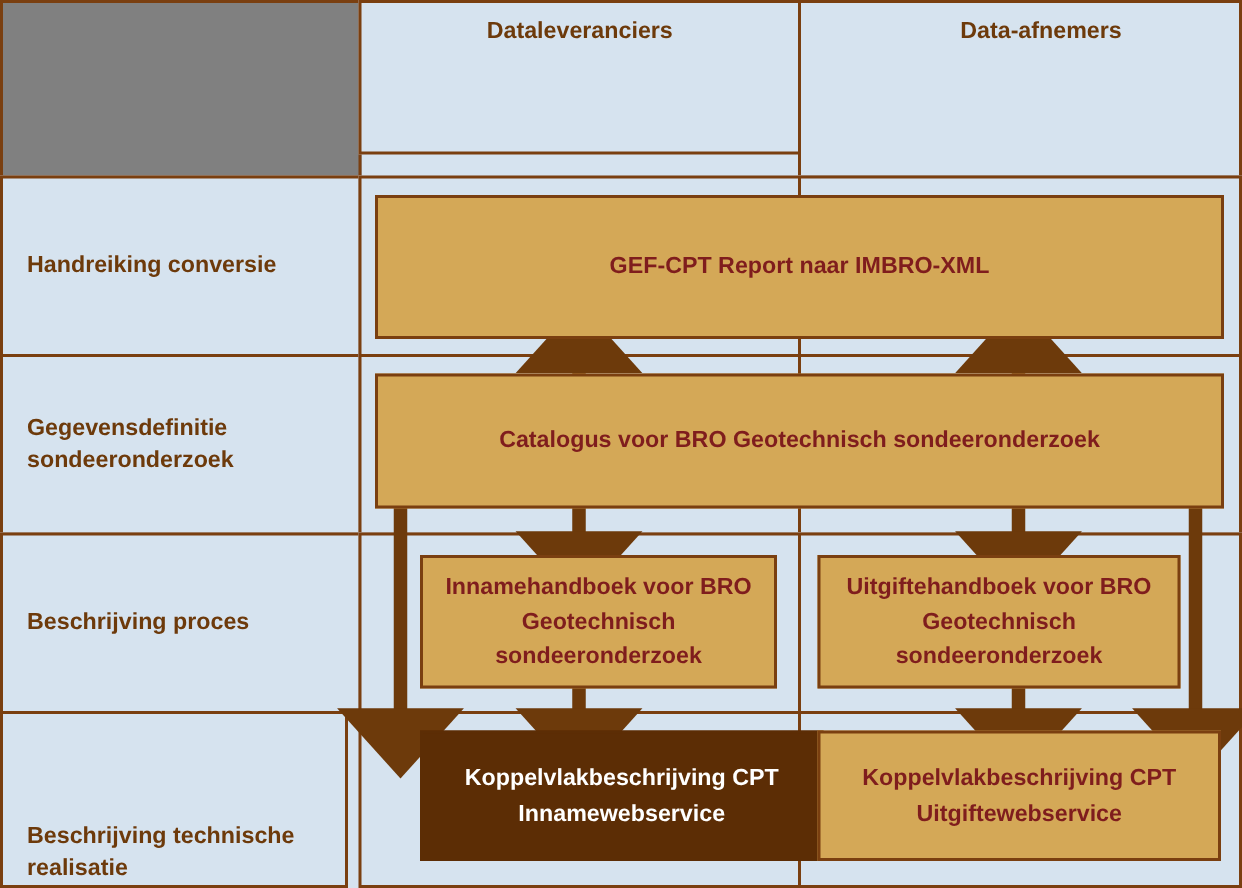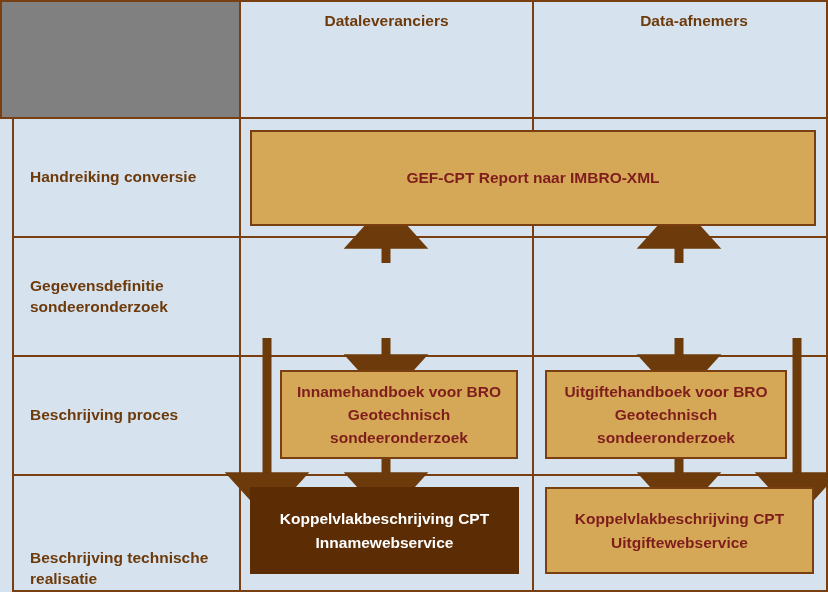--- a/index.html
+++ b/index.html
@@ -27,21 +27,20 @@
     background: #d6e3ef;
   }
   .cell.gray {
     background: #808080;
   }
   .rowlabel {
     display: flex;
     align-items: center;
     padding-left: 16px;
     padding-right: 0;
-    margin-left: 12px;
   }
   .rowlabel span {
     color: #6d3a0b;
     font-size: 15.5px;
     font-weight: bold;
     line-height: 1.35;
   }
   .colhead {
     display: flex;
     align-items: flex-start;
@@ -75,33 +74,34 @@
   .box span {
     color: #7f1d1d;
     font-size: 15.5px;
     font-weight: bold;
     line-height: 1.5;
     padding: 0 8px;
   }
   .box.dark {
     background: #5c2d05;
     border-color: #5c2d05;
+    margin-left: 30px;
   }
   .box.dark span {
     color: #ffffff;
   }
 </style>
 </head>
 <body>
 
 <div id="canvas">
 
   <div class="cell gray" style="left:0px; top:0px; width:241px; height:119px;"></div>
 
-  <div class="cell colhead" style="left:239px; top:0px; width:295px; height:119px;">
+  <div class="cell colhead" style="left:239px; top:0px; width:295px; height:103px;">
     <span>Dataleveranciers</span>
   </div>
 
   <div class="cell colhead" style="left:532px; top:0px; width:296px; height:119px;padding-left:28px;">
     <span>Data-afnemers</span>
   </div>
 
   <div class="cell rowlabel" style="left:0px; top:117px; width:241px; height:121px;">
     <span>Handreiking conversie</span>
   </div>
@@ -147,20 +147,23 @@
 
     <line x1="386" y1="458" x2="386" y2="492" stroke="#6d3a0b" stroke-width="9" marker-end="url(#ahead)"></line>
 
     <line x1="679" y1="458" x2="679" y2="492" stroke="#6d3a0b" stroke-width="9" marker-end="url(#ahead)"></line>
   </svg>
 
   <div class="box" style="left:250px; top:130px; width:566px; height:96px;">
     <span>GEF-CPT Report naar IMBRO-XML</span>
   </div>
 
+  <div class="box" style="left:250px; top:249px; width:566px; height:90px;">
+    <span>Catalogus voor BRO Geotechnisch sondeeronderzoek</span>
+  </div>
 
   <div class="box" style="left:280px; top:370px; width:238px; height:89px;">
     <span>Innamehandboek voor BRO Geotechnisch sondeeronderzoek</span>
   </div>
 
   <div class="box" style="left:545px; top:370px; width:242px; height:89px;">
     <span>Uitgiftehandboek voor BRO Geotechnisch sondeeronderzoek</span>
   </div>
 
   <div class="box dark" style="left:250px; top:487px; width:269px; height:87px;">

